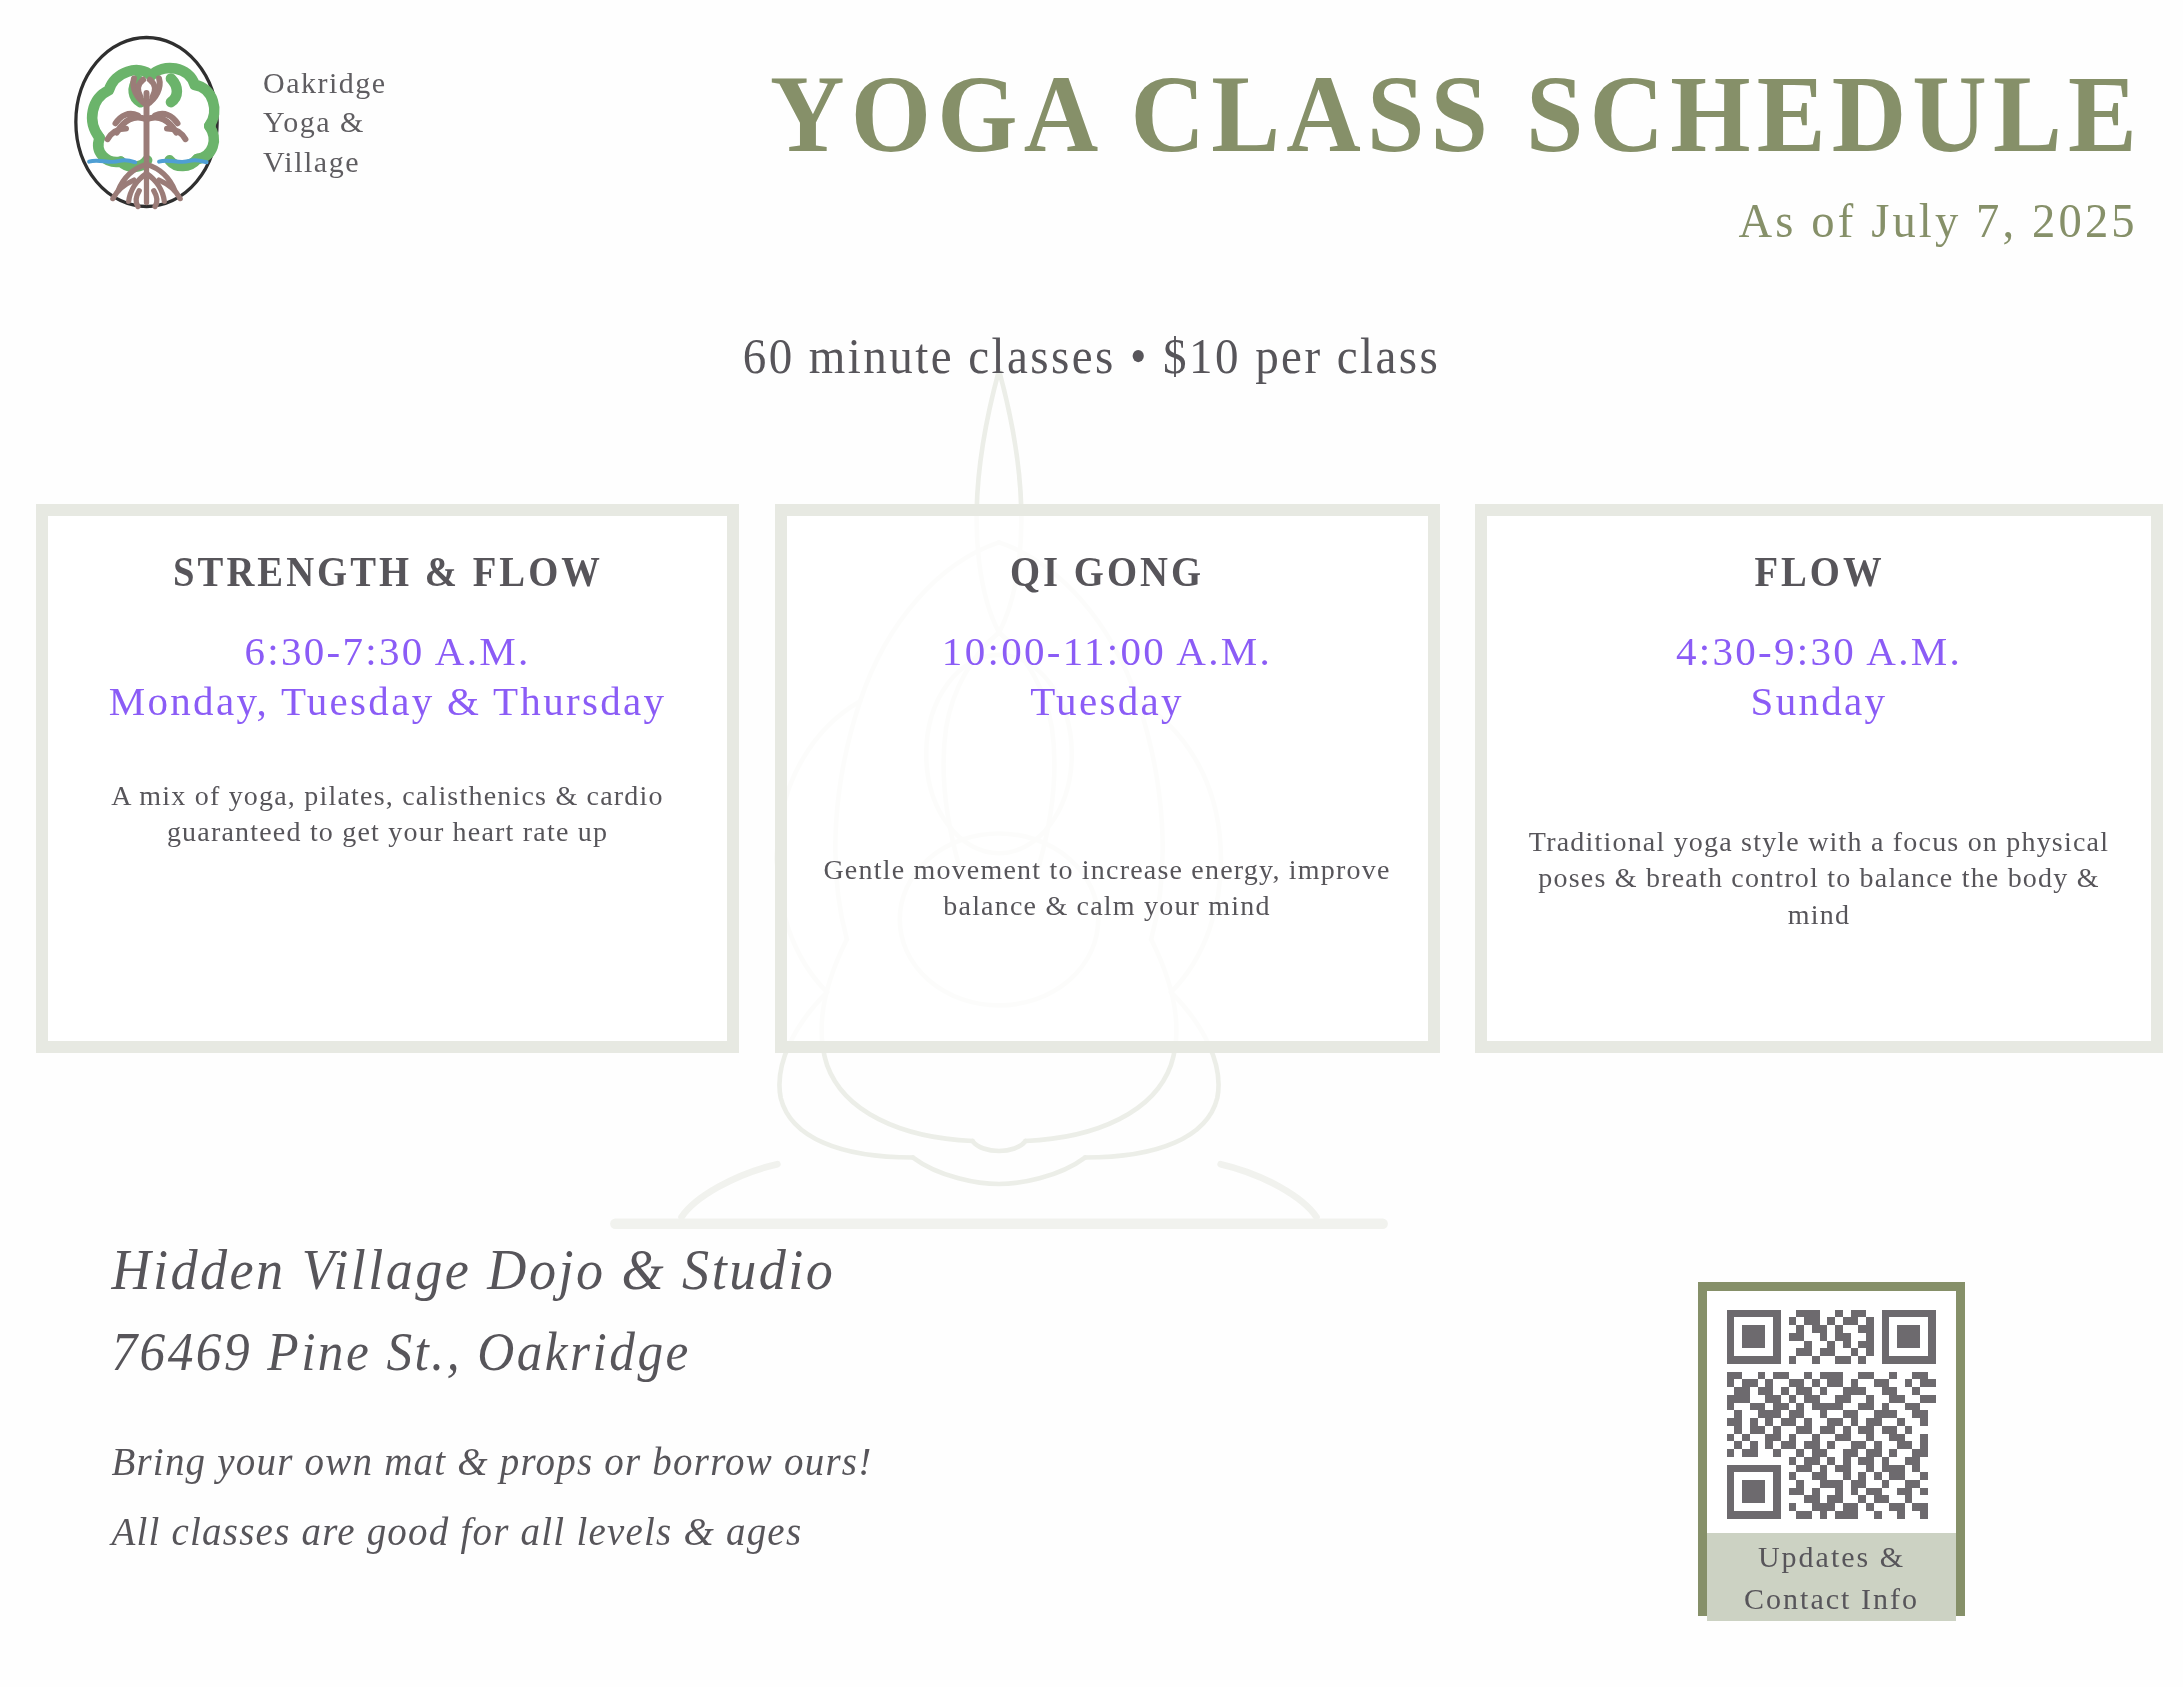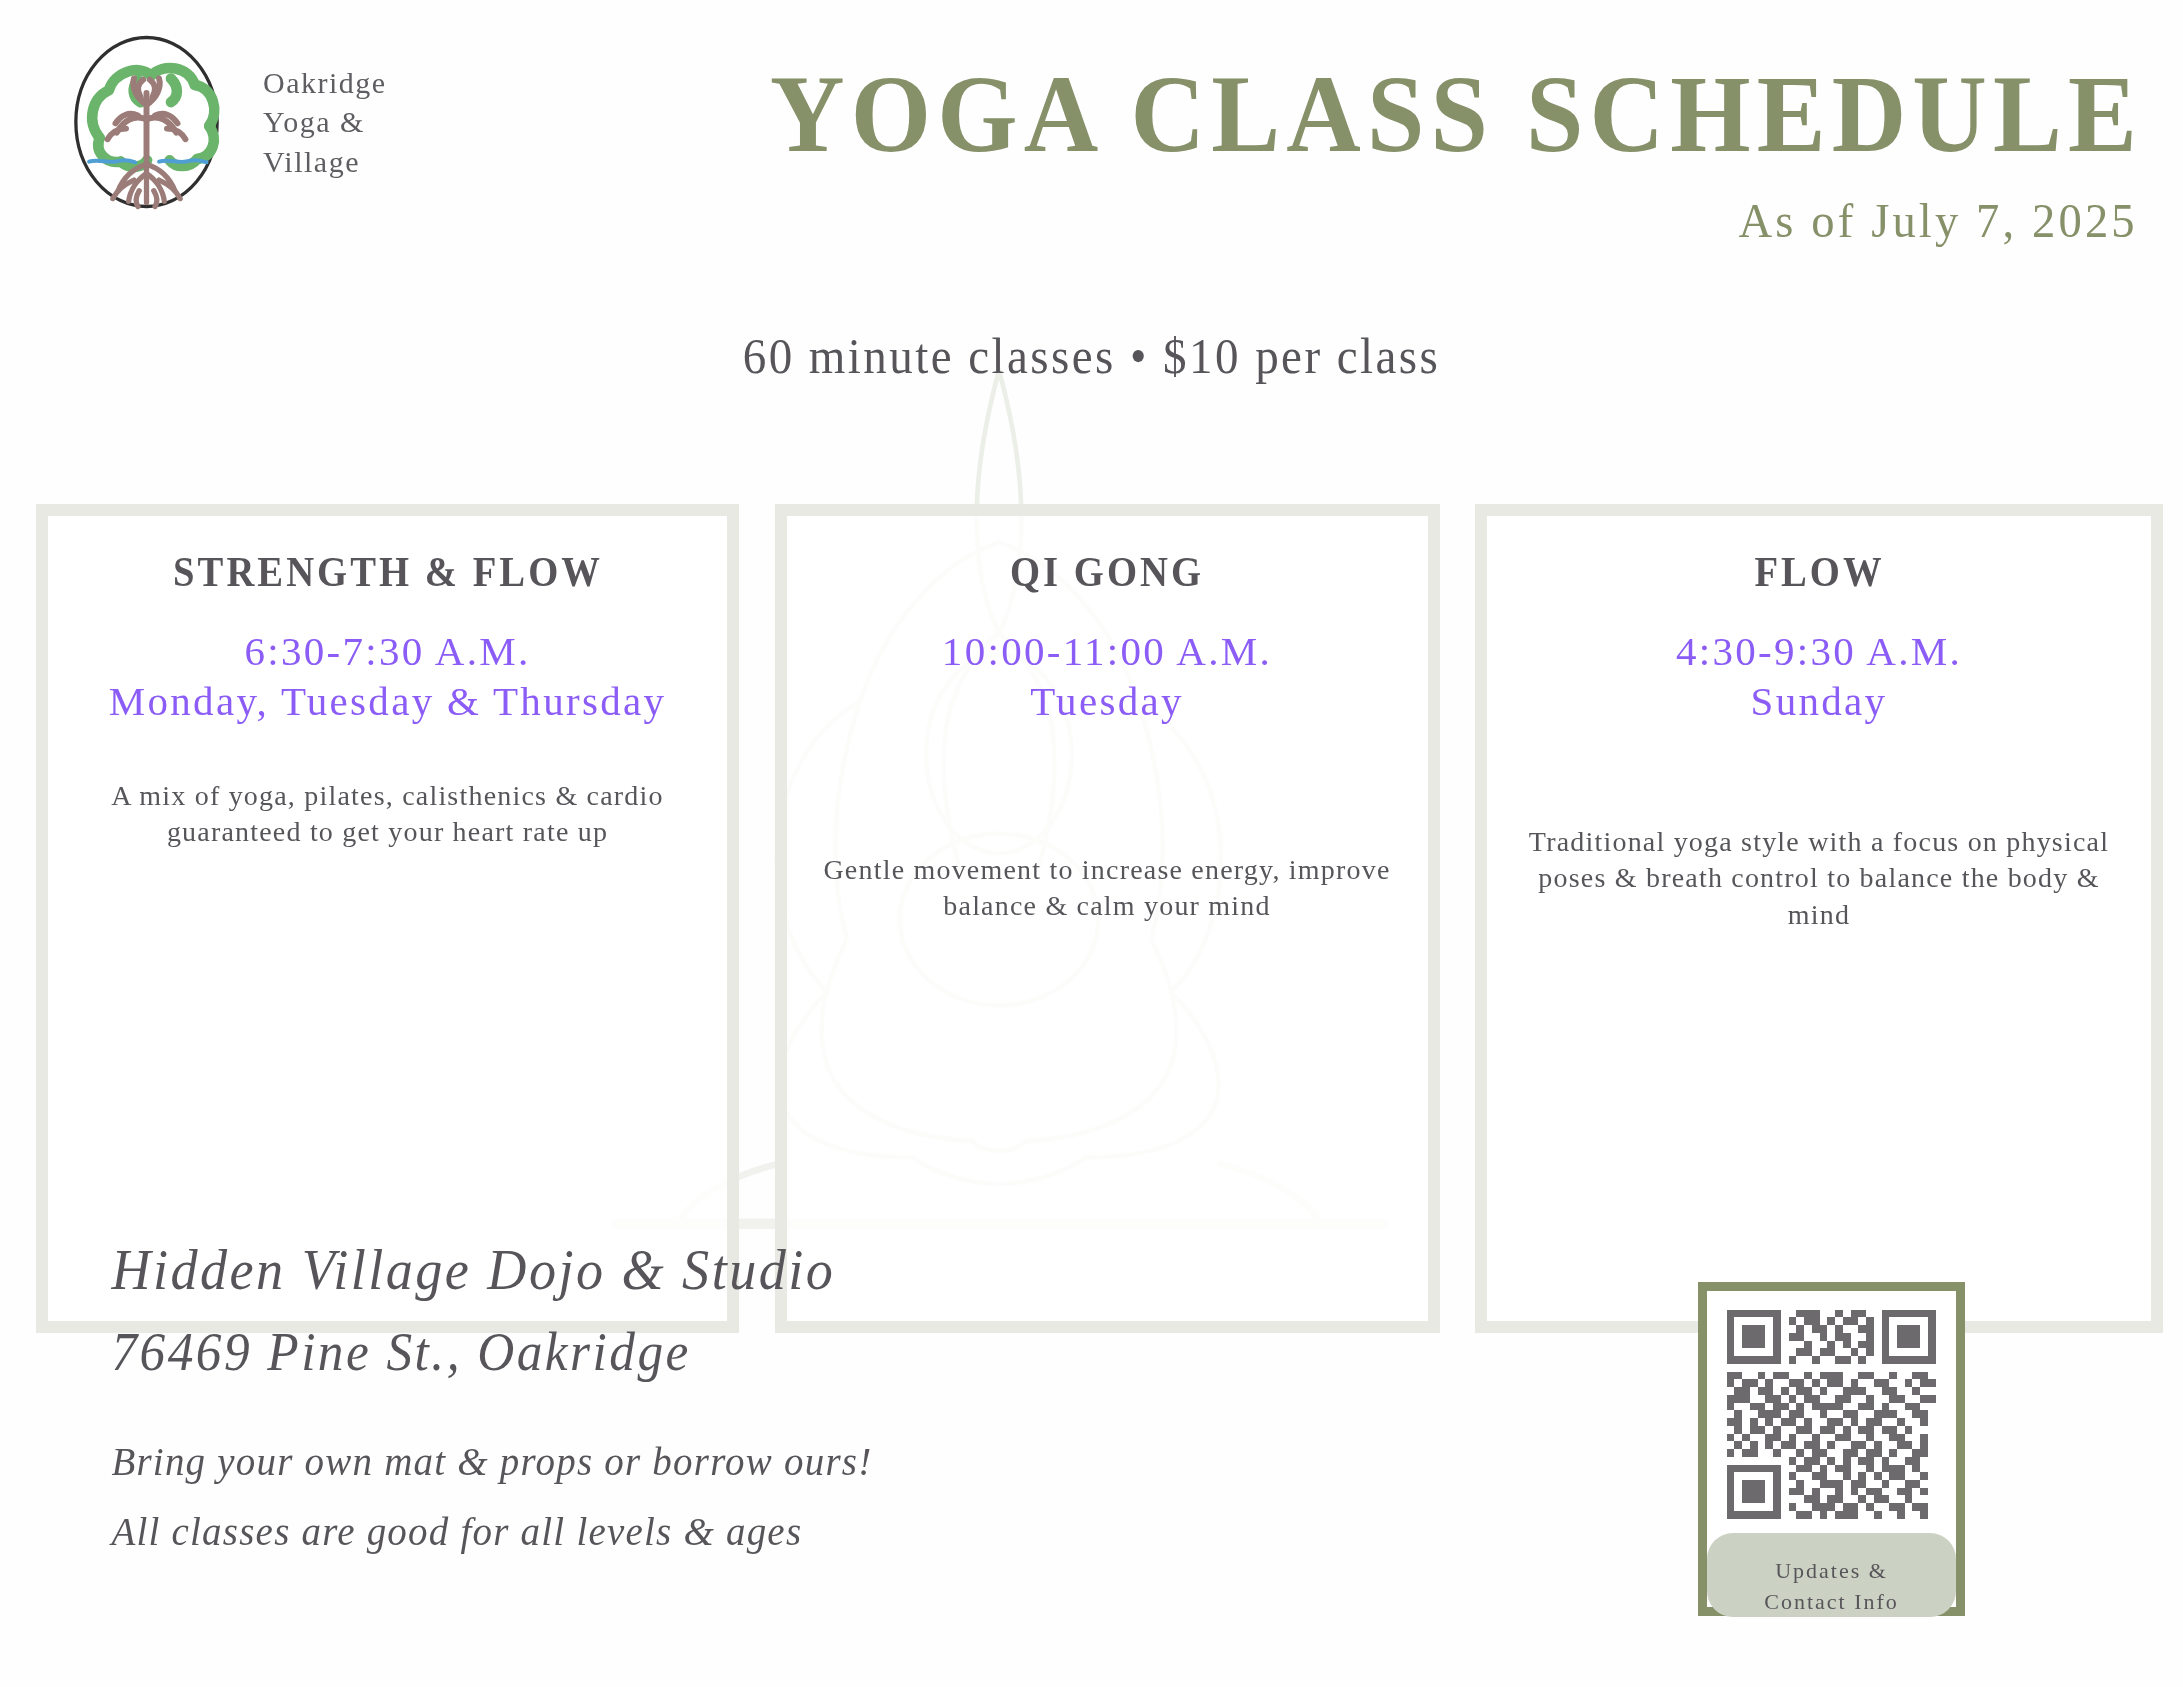--- a/index.html
+++ b/index.html
@@ -74,21 +74,21 @@
     text-align:center;
     font-family:"Liberation Serif", serif;
     font-size:50px;letter-spacing:2.6px;
     color:#57555a;z-index:3;
     transform:scaleX(0.94);
   }
 
   
   .cards{
     position:absolute;left:36px;top:504px;
-    width:2127px;height:829px;
+    width:2127px;height:549px;
     display:flex;justify-content:space-between;
     z-index:2;
   }
   .card{
     box-sizing:border-box;
     border:12.6px solid #e7e9e2;
     background:rgba(255,255,255,0.82);
     padding:32px 22.5px 0 22.5px;
     text-align:center;
   }
@@ -170,26 +170,25 @@
     flex:0 0 auto;
     padding:10.6px 12px 6.6px 12px;
     background:#ffffff;
   }
   .qr-img svg{display:block;width:100%;height:auto;}
   .qr-caption{
     flex:1 1 auto;
     background:#ccd2c3;
     color:#57555a;
     font-family:"Liberation Serif", serif;
-    font-size:22px;
+    font-size:30px;
     letter-spacing:2px;
     line-height:1.42;
     text-align:center;
-    padding-top:22px;
-    border-radius:26px;
+    padding-top:3px;
   }
 </style>
 </head>
 <body>
 
 <div class="poster">
 
   <div class="watermark">
     <svg viewBox="0 0 1460 1400" fill="none" stroke="#eceee8" stroke-width="7" stroke-linecap="round" stroke-linejoin="round">
       <path d="M730 40 C700 150 690 250 700 330 C706 378 716 410 730 436 C744 410 754 378 760 330 C770 250 760 150 730 40 Z"></path>

